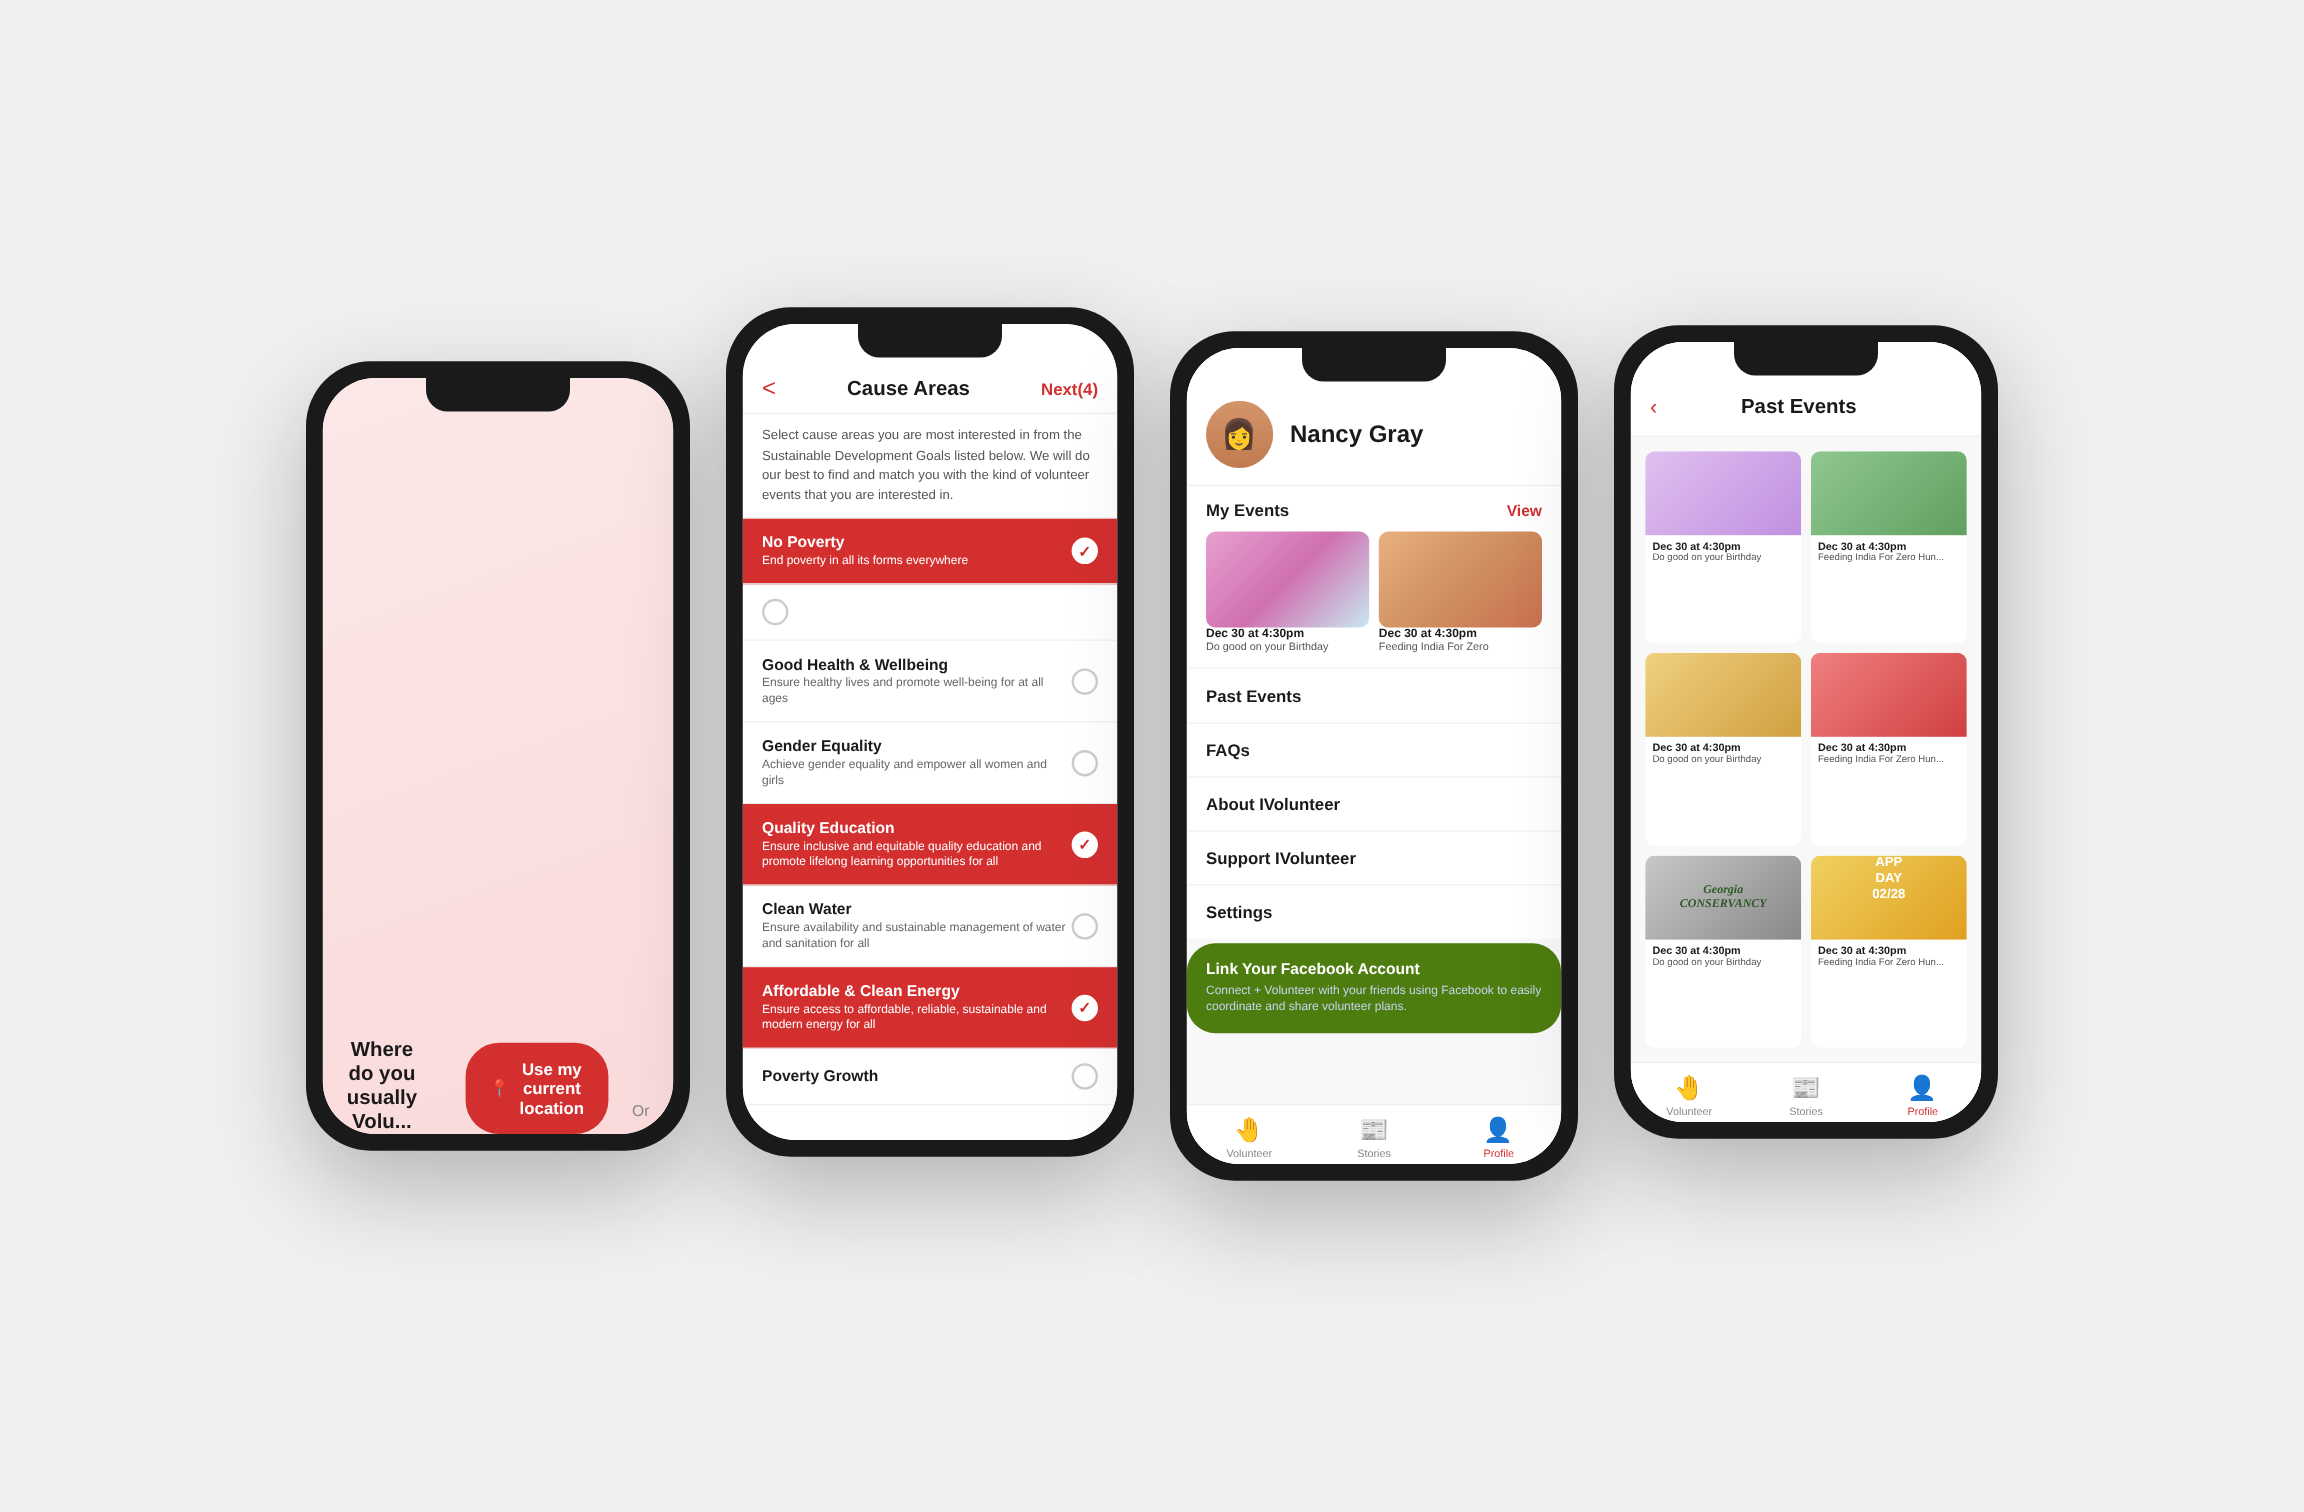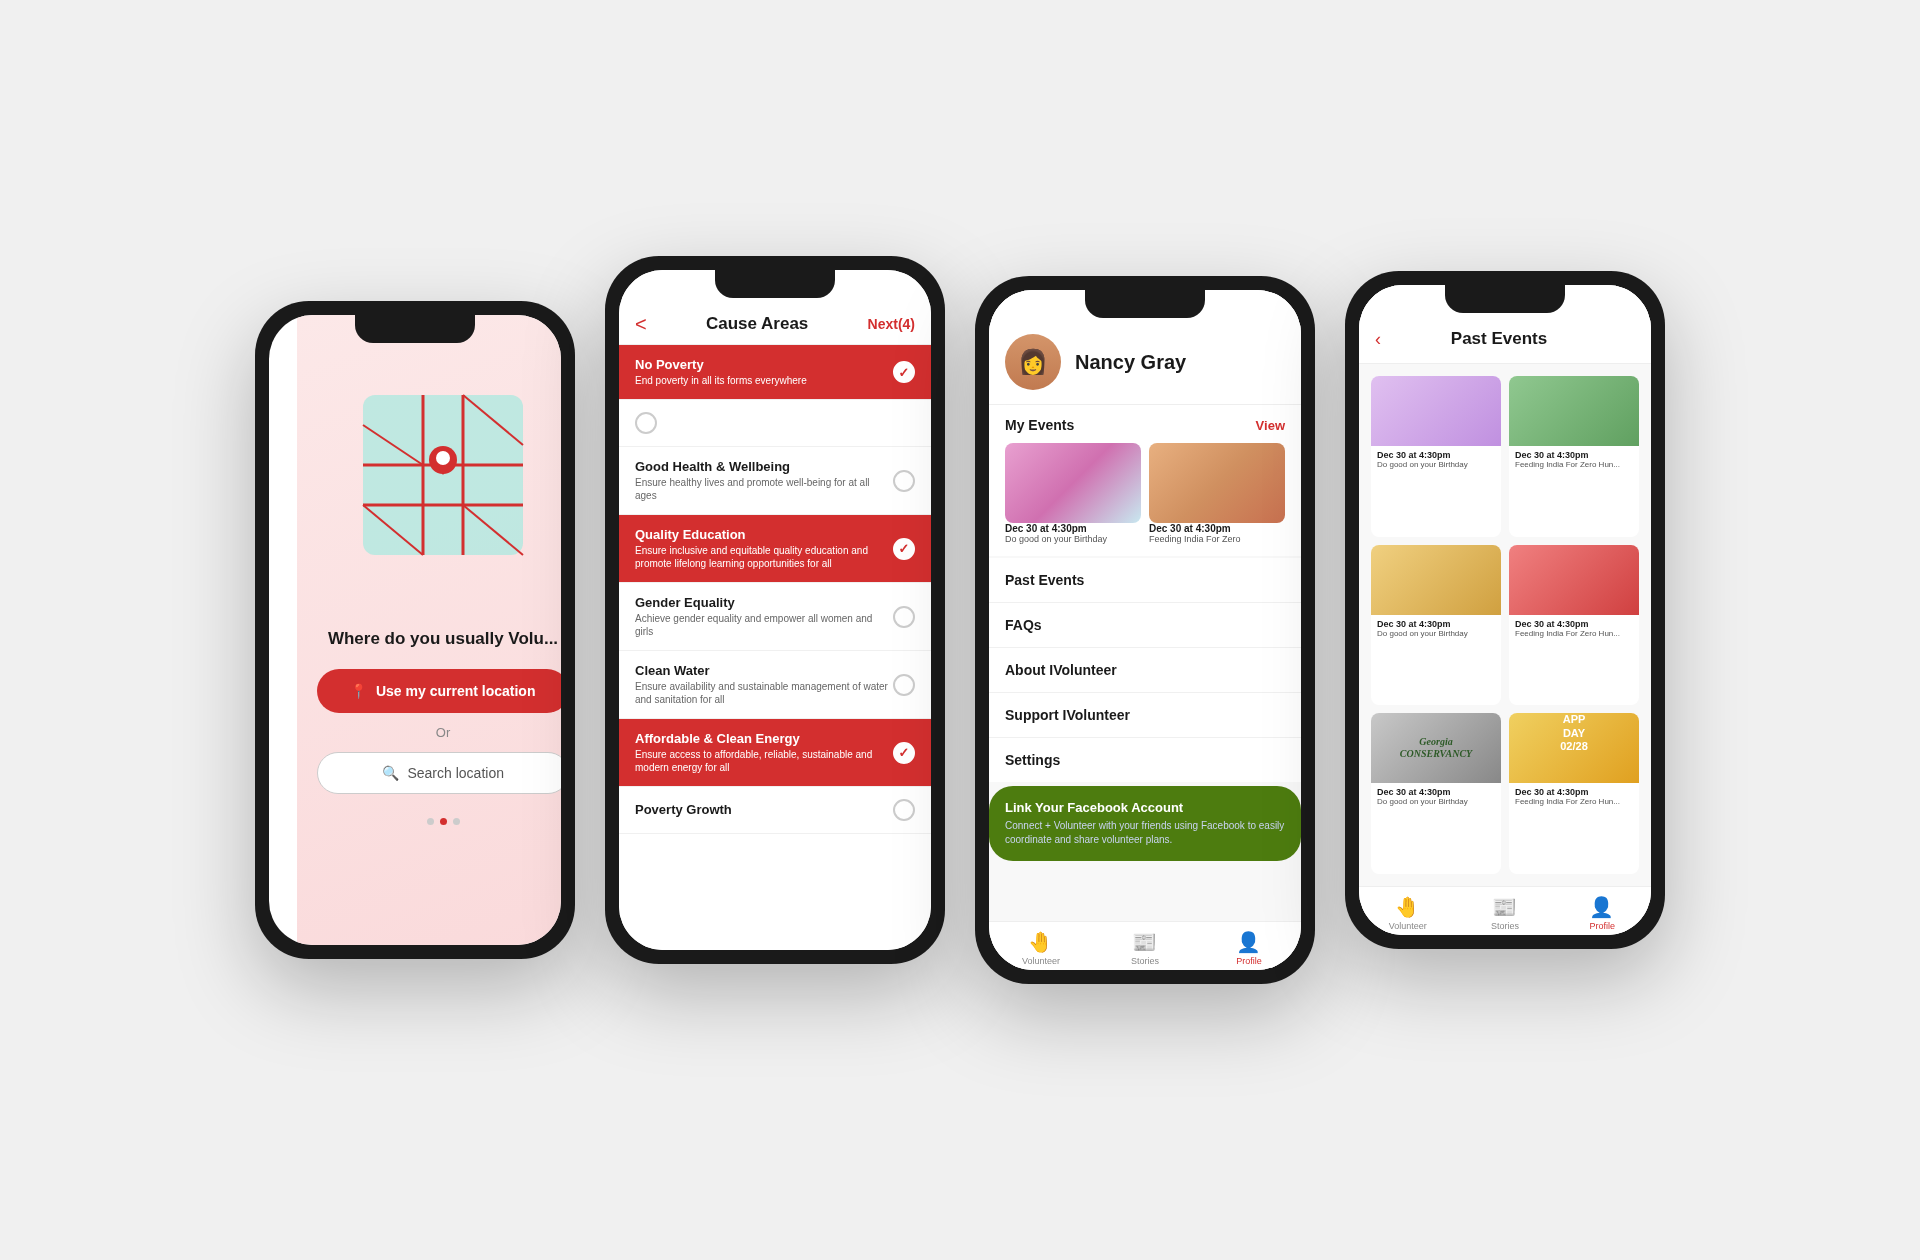--- a/index.html
+++ b/index.html
@@ -64,25 +64,24 @@
     .phone-4 { width: 320px; margin-top: -40px; }
     .phone-4 .phone-inner { width: 292px; height: 650px; }
 
     
     .screen { width: 100%; height: 100%; overflow: hidden; }
 
     
     .loc-screen {
       background: linear-gradient(160deg, #fce8e8 0%, #fadadb 100%);
       display: flex;
-      flex-direction: column;
-      align-items: center;
+      flex-direction: row;
+      align-items: flex-end;
       height: 100%;
       padding-top: 50px;
-      margin-left: 28px;
     }
     .map-graphic {
       width: 200px;
       height: 220px;
       margin-top: 20px;
     }
     .loc-title {
       font-size: 17px;
       font-weight: 700;
       color: #1a1a1a;
@@ -494,20 +493,21 @@
 
   <div class="phone phone-2">
     <div class="phone-inner">
       <div class="notch"></div>
       <div class="screen cause-screen">
         <div class="cause-header">
           <span class="back-btn">&lt;</span>
           <span class="cause-title">Cause Areas</span>
           <span class="cause-next">Next(4)</span>
         </div>
+        <div class="cause-desc">Select cause areas you are most interested in from the Sustainable Development Goals listed below. We will do our best to find and match you with the kind of volunteer events that you are interested in.</div>
         <div class="cause-list">
 
           <div class="cause-item selected">
             <div class="cause-item-text">
               <div class="cause-item-name">No Poverty</div>
               <div class="cause-item-desc">End poverty in all its forms everywhere</div>
             </div>
             <div class="cause-radio checked"></div>
           </div>
 
@@ -516,34 +516,34 @@
           </div>
 
           <div class="cause-item">
             <div class="cause-item-text">
               <div class="cause-item-name">Good Health &amp; Wellbeing</div>
               <div class="cause-item-desc">Ensure healthy lives and promote well-being for at all ages</div>
             </div>
             <div class="cause-radio"></div>
           </div>
 
+          <div class="cause-item">
+            <div class="cause-item-text">
+              <div class="cause-item-name">Gender Equality</div>
+              <div class="cause-item-desc">Achieve gender equality and empower all women and girls</div>
+            </div>
+            <div class="cause-radio"></div>
+          </div>
+
           <div class="cause-item selected">
             <div class="cause-item-text">
               <div class="cause-item-name">Quality Education</div>
               <div class="cause-item-desc">Ensure inclusive and equitable quality education and promote lifelong learning opportunities for all</div>
             </div>
             <div class="cause-radio checked"></div>
-          </div>
-
-          <div class="cause-item">
-            <div class="cause-item-text">
-              <div class="cause-item-name">Gender Equality</div>
-              <div class="cause-item-desc">Achieve gender equality and empower all women and girls</div>
-            </div>
-            <div class="cause-radio"></div>
           </div>
 
           <div class="cause-item">
             <div class="cause-item-text">
               <div class="cause-item-name">Clean Water</div>
               <div class="cause-item-desc">Ensure availability and sustainable management of water and sanitation for all</div>
             </div>
             <div class="cause-radio"></div>
           </div>
 

